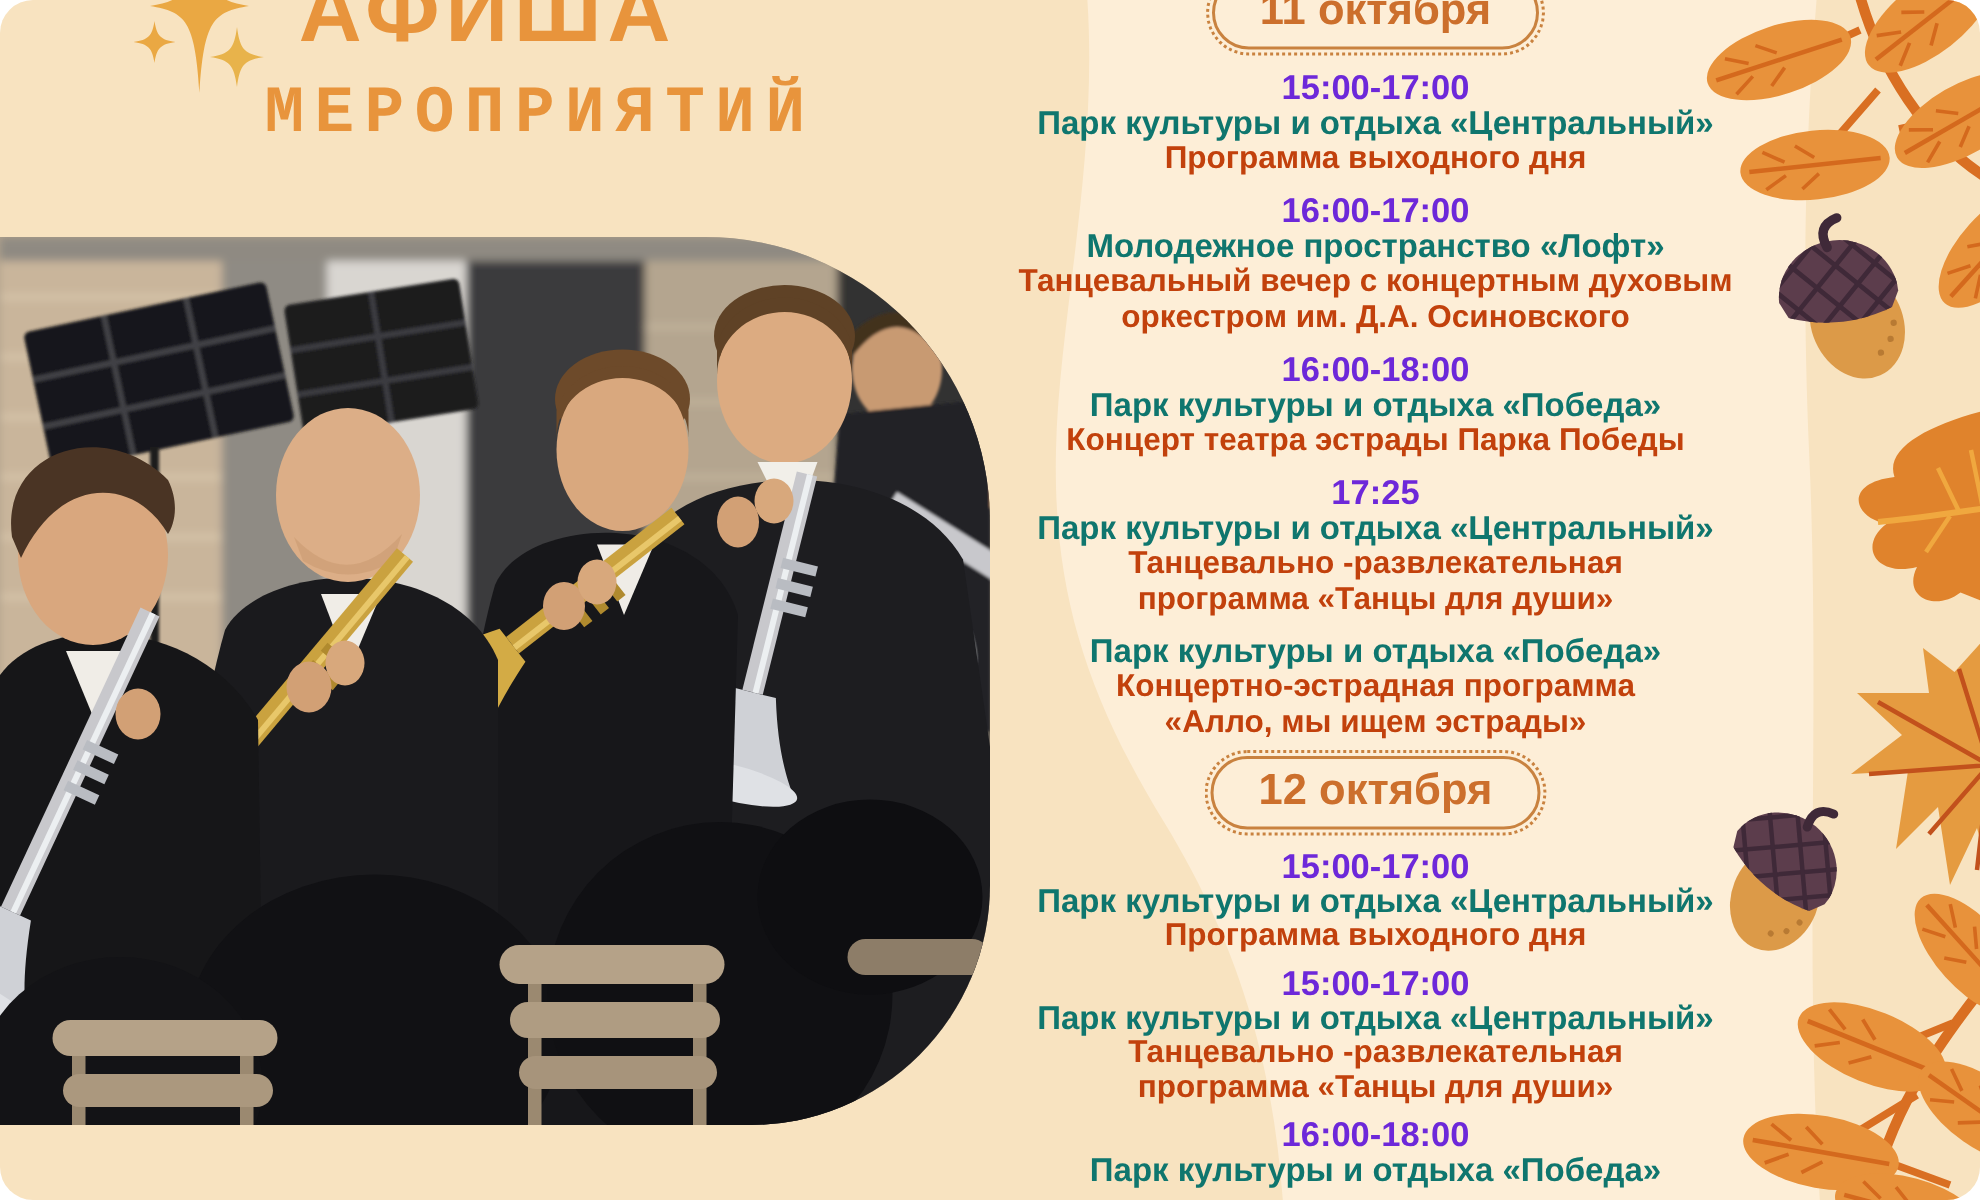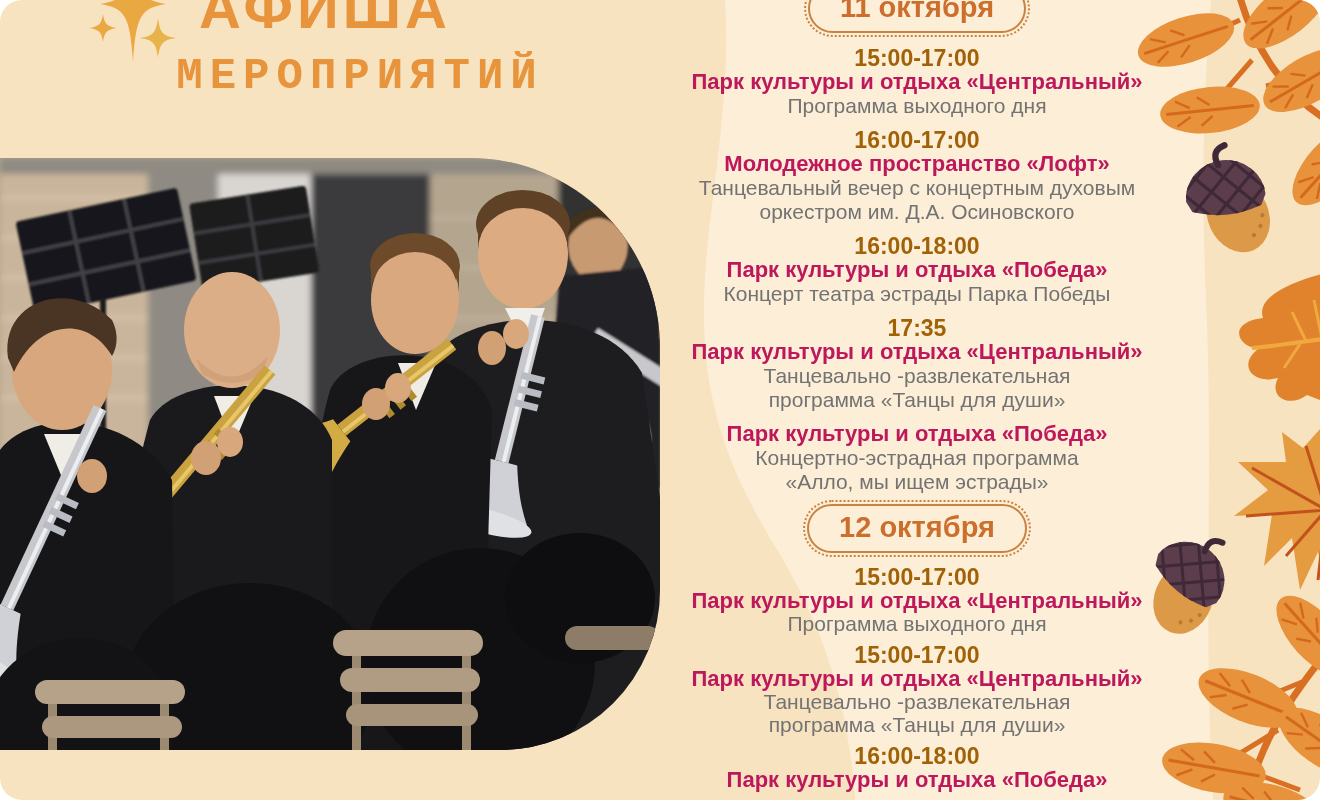--- a/index.html
+++ b/index.html
@@ -26,23 +26,23 @@
 
   
   .schedule{position:absolute;left:653px;top:-16px;width:528px;text-align:center;z-index:3;}
   .day-header{height:48px;margin-bottom:14px;}
   .day-header.second{margin-top:0;text-decoration:underline;}
   .badge{display:inline-block;position:relative;border:2px solid #c9823f;border-radius:30px;
          padding:5px 30px 7px 30px;font-size:29px;font-weight:700;color:#cc6f2c;}
   .badge::before{content:"";position:absolute;inset:-6px;border:2px dotted #c9823f;border-radius:36px;}
   .event{margin-bottom:10px;}
   .day2 .event{margin-bottom:9px;}
-  .time{font-size:23px;font-weight:700;color:#a16207;line-height:24px;}
-  .venue{font-size:22px;font-weight:700;color:#be185d;line-height:24px;}
-  .desc{font-size:21px;color:#737373;line-height:24px;}
+  .time{font-size:23px;font-weight:700;color:#6d28d9;line-height:24px;}
+  .venue{font-size:22px;font-weight:700;color:#0f766e;line-height:24px;}
+  .desc{font-size:21px;color:#c2410c;line-height:24px;font-weight:bold;}
   .day2 .time,.day2 .venue,.day2 .desc{line-height:23px;}
 </style>
 </head>
 <body>
 
 <div class="canvas">
 
   <svg class="blob-layer" width="1320" height="800" viewBox="0 0 1320 800">
     <path d="M724,-12 C734,100 706,210 704,300 C702,390 722,460 776,548 C826,630 850,710 856,812 L1214,812 C1202,640 1214,470 1206,300 C1200,160 1206,60 1212,-12 Z" fill="#fdeed7"></path>
   </svg>
@@ -284,21 +284,21 @@
         <div class="venue">Молодежное пространство «Лофт»</div>
         <div class="desc">Танцевальный вечер с концертным духовым</div>
         <div class="desc">оркестром им. Д.А. Осиновского</div>
       </div>
       <div class="event">
         <div class="time">16:00-18:00</div>
         <div class="venue">Парк культуры и отдыха «Победа»</div>
         <div class="desc">Концерт театра эстрады Парка Победы</div>
       </div>
       <div class="event">
-        <div class="time">17:35</div>
+        <div class="time">17:25</div>
         <div class="venue">Парк культуры и отдыха «Центральный»</div>
         <div class="desc">Танцевально -развлекательная</div>
         <div class="desc">программа «Танцы для души»</div>
       </div>
       <div class="event">
         <div class="venue">Парк культуры и отдыха «Победа»</div>
         <div class="desc">Концертно-эстрадная программа</div>
         <div class="desc">«Алло, мы ищем эстрады»</div>
       </div>
     </div>

